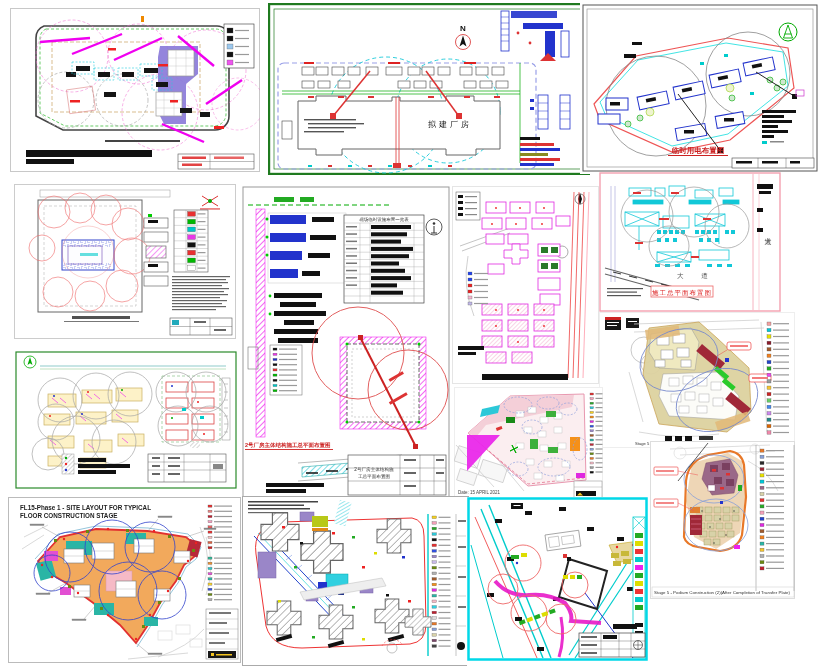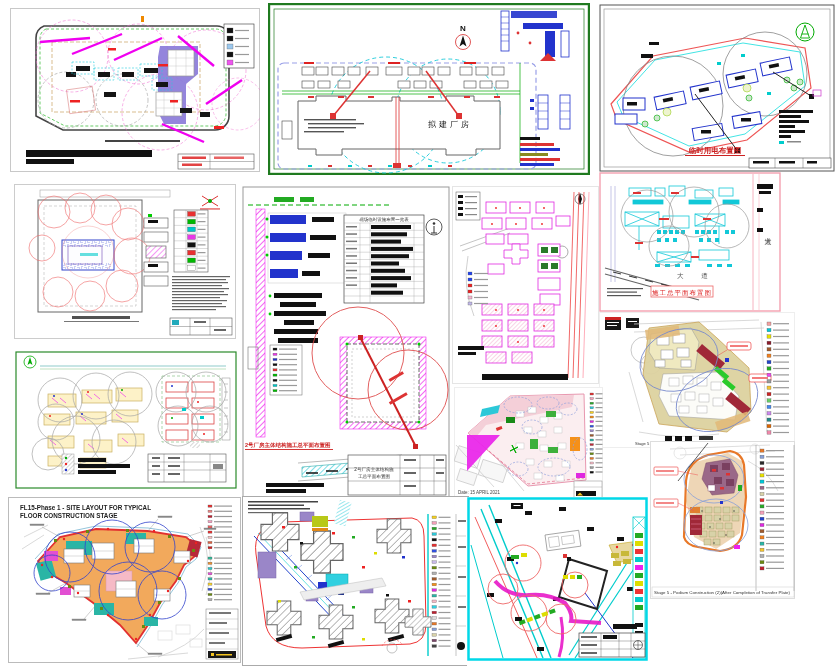--- a/index.html
+++ b/index.html
@@ -205,21 +205,21 @@
           <rect x="100" y="162" width="4" height="2" fill="#d33"></rect>
     <rect x="120" y="162" width="4" height="2" fill="#0cc"></rect>
           <rect x="140" y="162" width="4" height="2" fill="#d33"></rect>
     <rect x="160" y="162" width="4" height="2" fill="#0cc"></rect>
           <rect x="180" y="162" width="4" height="2" fill="#d33"></rect>
     <rect x="14" y="118" width="10" height="18" fill="none" stroke="#444" stroke-width="0.6"></rect>
   </g>
 </svg>
 </figure>
 
-<figure class="drw" style="left:597px;top:2px;width:240px;height:172px;">
+<figure class="drw" style="left:580px;top:2px;width:240px;height:172px;">
 <svg viewBox="0 0 240 172">
   <rect x="3" y="3" width="234" height="166" fill="#fff" stroke="#555"></rect>
   <rect x="7" y="7" width="226" height="158" fill="none" stroke="#888" stroke-width="0.6"></rect>
   <path d="M14,102 L56,54 148,36 208,46 214,86 150,138 92,150 20,118 Z" fill="none" stroke="#e55" stroke-width="1.2"></path>
   <path d="M20,100 L58,58 146,41 203,50 208,84 148,132 92,144 26,114 Z" fill="none" stroke="#1dd" stroke-width="0.8"></path>
   <g fill="none" stroke="#888" stroke-width="0.8">
     <circle cx="76" cy="104" r="50"></circle>
           <circle cx="168" cy="72" r="42"></circle>
   </g>
   <g fill="#fff" stroke="#2233cc" stroke-width="1">

